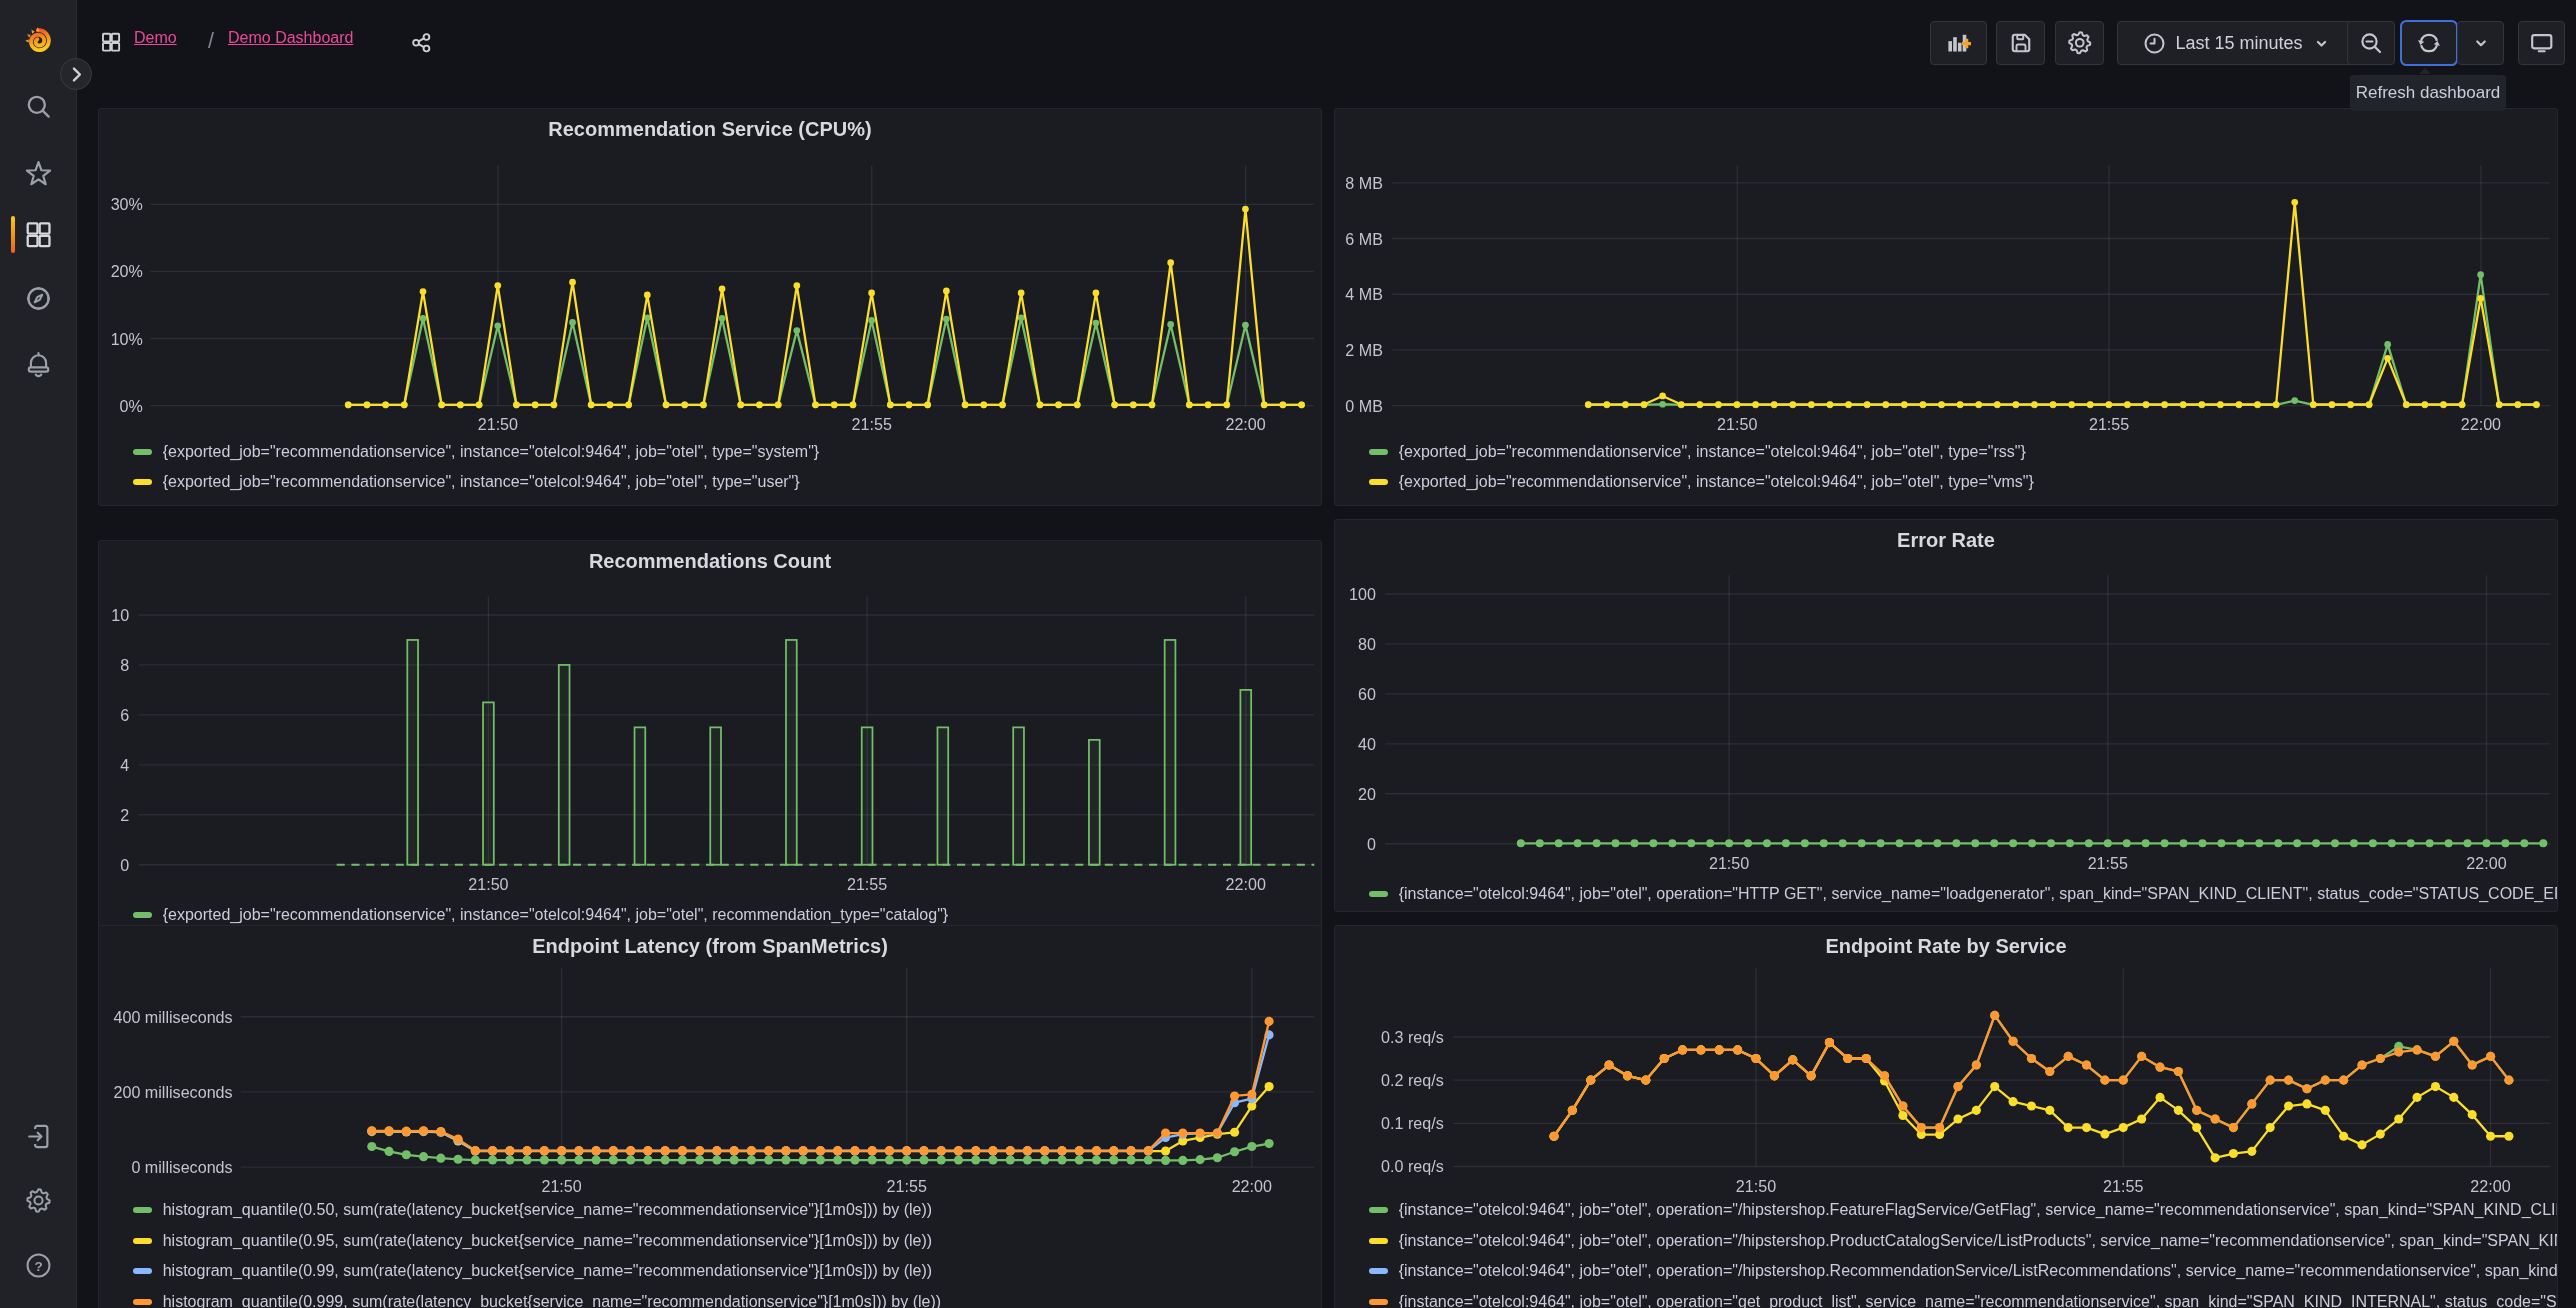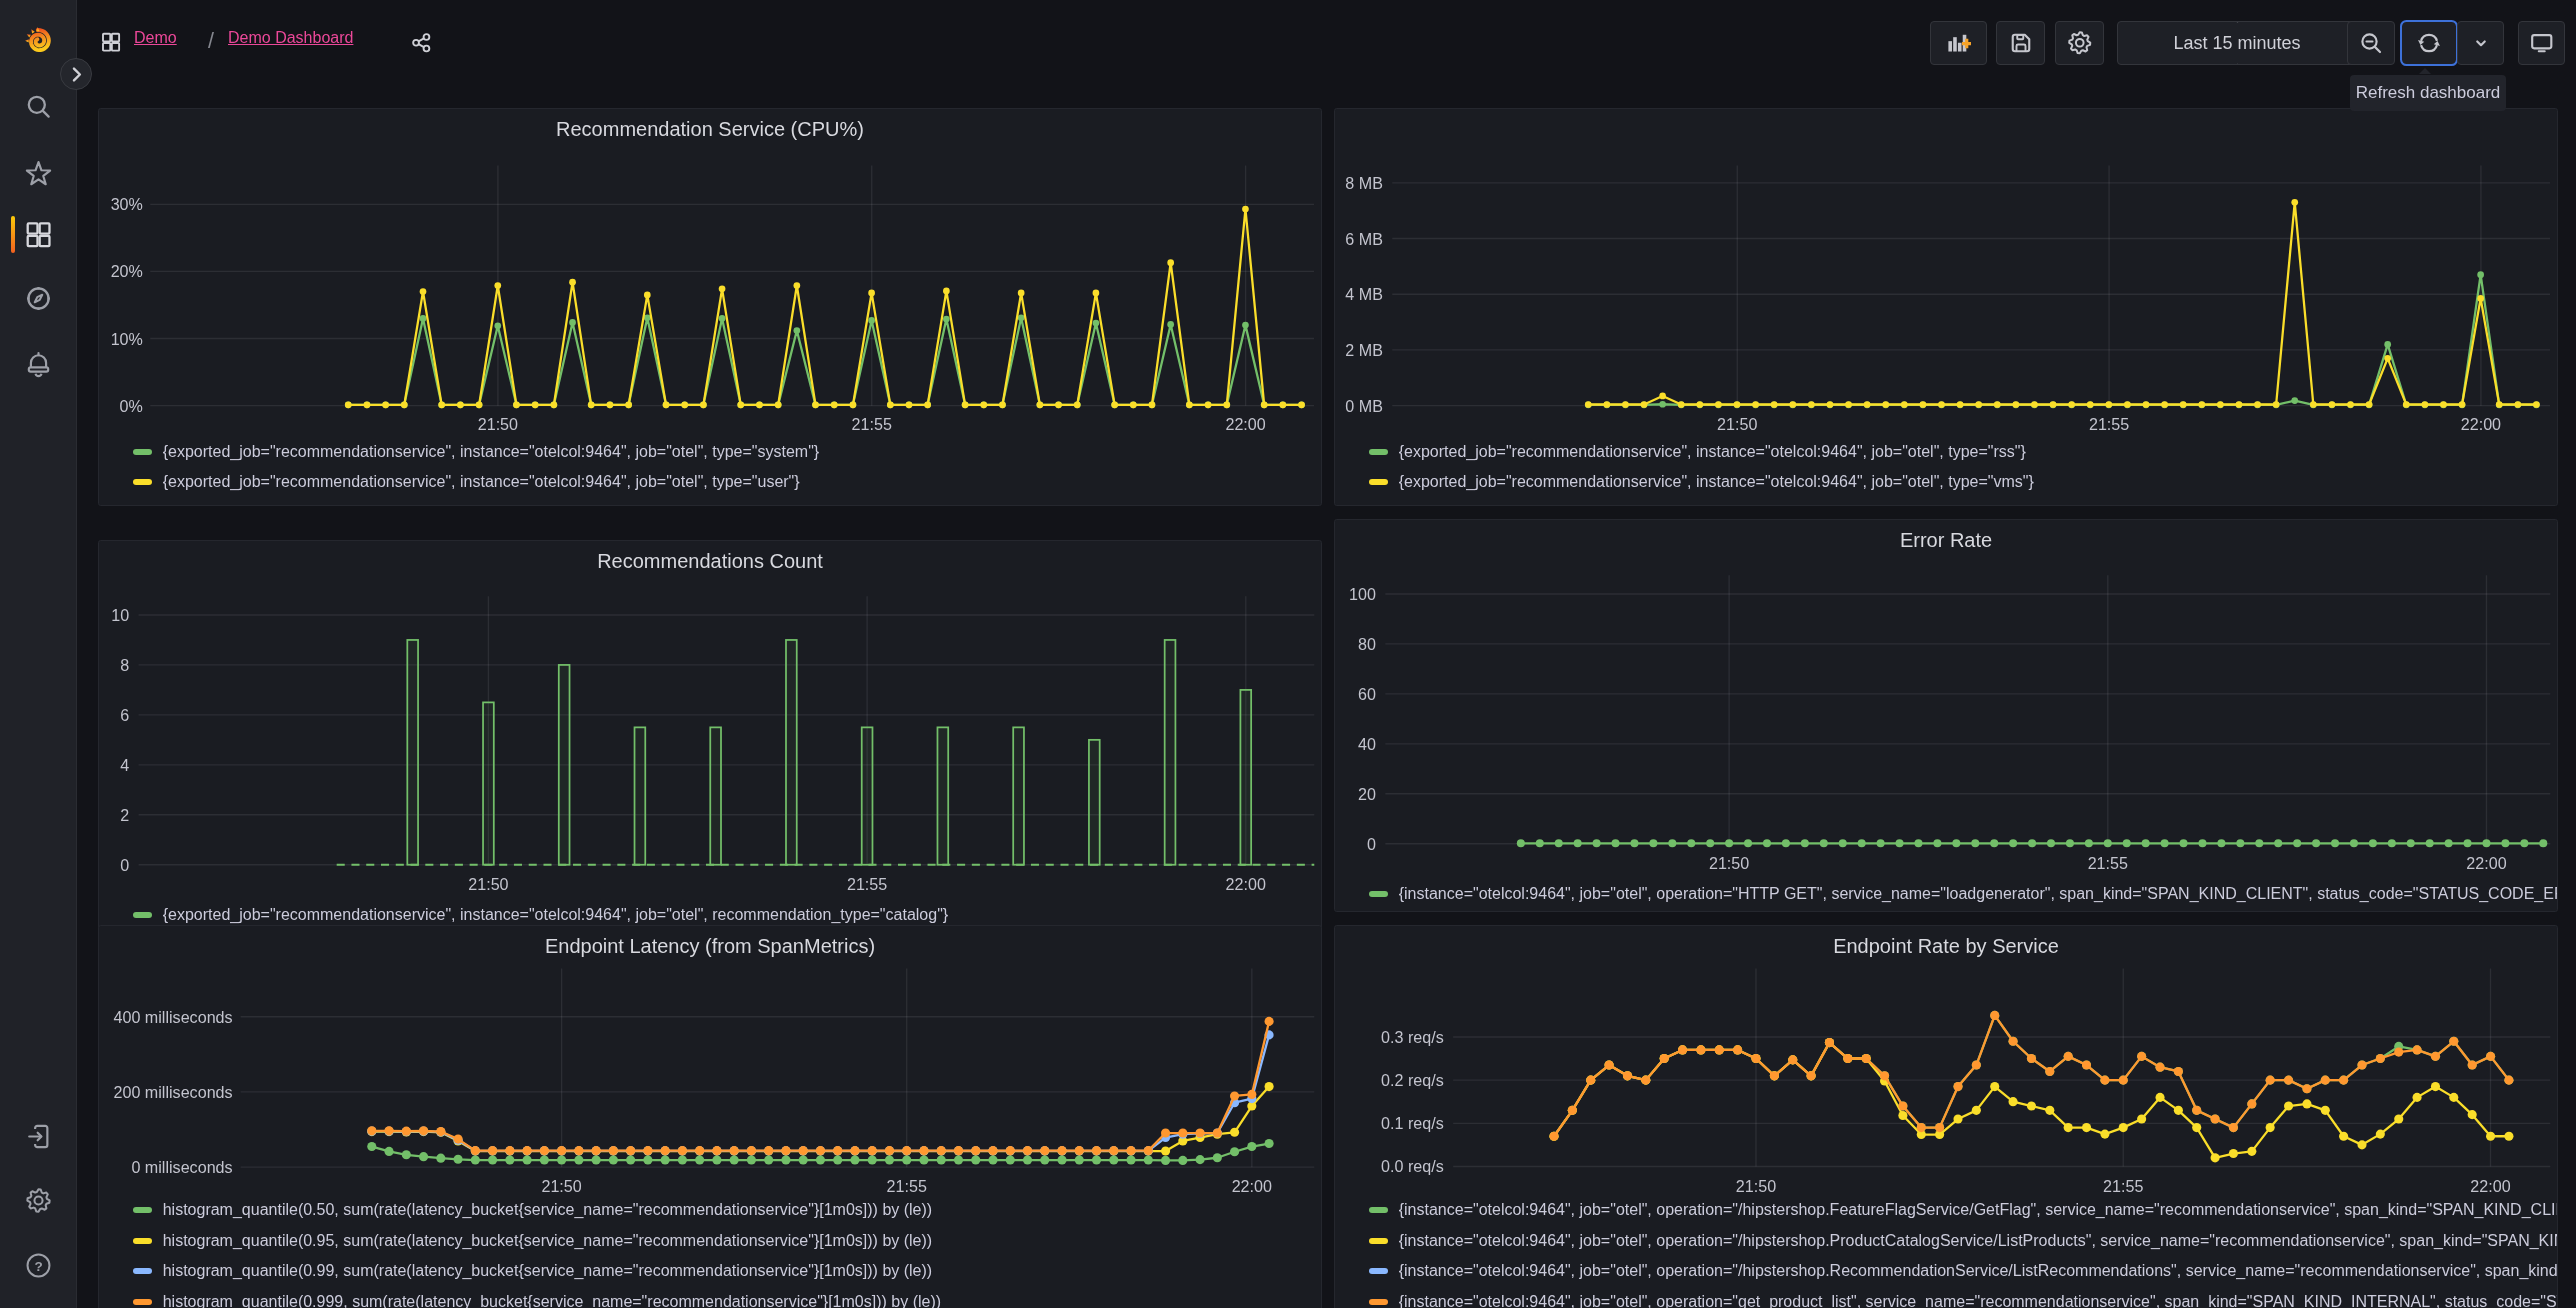--- a/index.html
+++ b/index.html
@@ -19,21 +19,21 @@
 .tooltip { position:absolute; left:2350px; top:75px; width:156px; height:36px;
   background:#22242b; border-radius:4px; color:#ccccdc; font-size:17px;
   display:flex; align-items:center; justify-content:center; z-index:10; font-weight:400; }
 .tooltiparrow { position:absolute; top:-7.4px; left:69px; width:0; height:0;
   border-left:6.7px solid transparent; border-right:6.7px solid transparent;
   border-bottom:6.7px solid #22242b; }
 .panel { position:absolute; background:#1a1c22; border:1.3px solid #25272e;
   border-radius:2.7px; overflow:hidden; }
 .panel svg { position:absolute; left:0; top:0; }
 .ptitle { position:absolute; top:8.7px; left:0; right:0; text-align:center;
-  font-size:20px; font-weight:400; color:#d8d9df; z-index:2; }
+  font-size:20px; font-weight:700; color:#d8d9df; z-index:2; }
 .lrow { position:absolute; left:34px; display:flex; align-items:center; gap:10.7px;
   height:17.5px; white-space:nowrap; }
 .sw { width:19px; height:6px; border-radius:3.4px; flex:none; }
 .lt { font-size:16px; color:#ccccdc; }
 </style></head>
 <body>
 
 <div class="sidebar">
   <div style="position:absolute;left:23.5px;top:26px;"><svg width="29.5" height="29.5" viewBox="0 0 64 64">
 <defs>
@@ -130,21 +130,21 @@
       <rect x="12.375" y="6.1875" width="9.0" height="6.1875" rx="1.125" fill="none" stroke="#c5c6cd" stroke-width="2.8800000000000003"></rect>
       <path d="M11.25,30.375 L11.25,22.5 A2.25,2.25 0 0 1 13.5,20.25 L22.5,20.25 A2.25,2.25 0 0 1 24.75,22.5 L24.75,30.375" fill="none" stroke="#c5c6cd" stroke-width="2.8800000000000003"></path>
     </svg>
   </div>
 <div class="tbtn" style="left:2055px;width:49px;">
     <svg class="" width="25.5" height="25.5" viewBox="0 0 38 38">
       <path d="M18.94,3.33 L22.12,3.64 L23.59,7.79 L25.77,8.96 L30.04,7.87 L32.07,10.34 L30.17,14.32 L30.89,16.68 L34.67,18.94 L34.36,22.12 L30.21,23.59 L29.04,25.77 L30.13,30.04 L27.66,32.07 L23.68,30.17 L21.32,30.89 L19.06,34.67 L15.88,34.36 L14.41,30.21 L12.23,29.04 L7.96,30.13 L5.93,27.66 L7.83,23.68 L7.11,21.32 L3.33,19.06 L3.64,15.88 L7.79,14.41 L8.96,12.23 L7.87,7.96 L10.34,5.93 L14.32,7.83 L16.68,7.11 Z" fill="none" stroke="#c5c6cd" stroke-width="3.0" stroke-linejoin="round"></path>
       <circle cx="19.0" cy="19.0" r="5.7" fill="none" stroke="#c5c6cd" stroke-width="3.0"></circle>
     </svg>
   </div>
-<div class="tbtn timebtn" style="left:2117px;width:240px;flex-direction:column;">
+<div class="tbtn timebtn" style="left:2117px;width:240px;">
   <svg class="" width="23" height="23" viewBox="0 0 34 34">
       <circle cx="17.0" cy="17.0" r="13.28125" fill="none" stroke="#c5c6cd" stroke-width="3.0"></circle>
       <path d="M17.0,10.09375 L17.0,17.0 L11.15625,17.0" fill="none" stroke="#c5c6cd" stroke-width="3.0" stroke-linecap="round" stroke-linejoin="round"></path>
     </svg>
   <span class="timetxt">Last 15 minutes</span>
   <svg class="" width="19" height="19" viewBox="0 0 28 28">
       <path d="M8.75,11.8125 L14.0,17.0625 L19.25,11.8125" fill="none" stroke="#c5c6cd" stroke-width="3.2" stroke-linecap="round" stroke-linejoin="round"></path>
     </svg>
 </div>
 <div class="tbtn" style="left:2347px;width:48px;">

